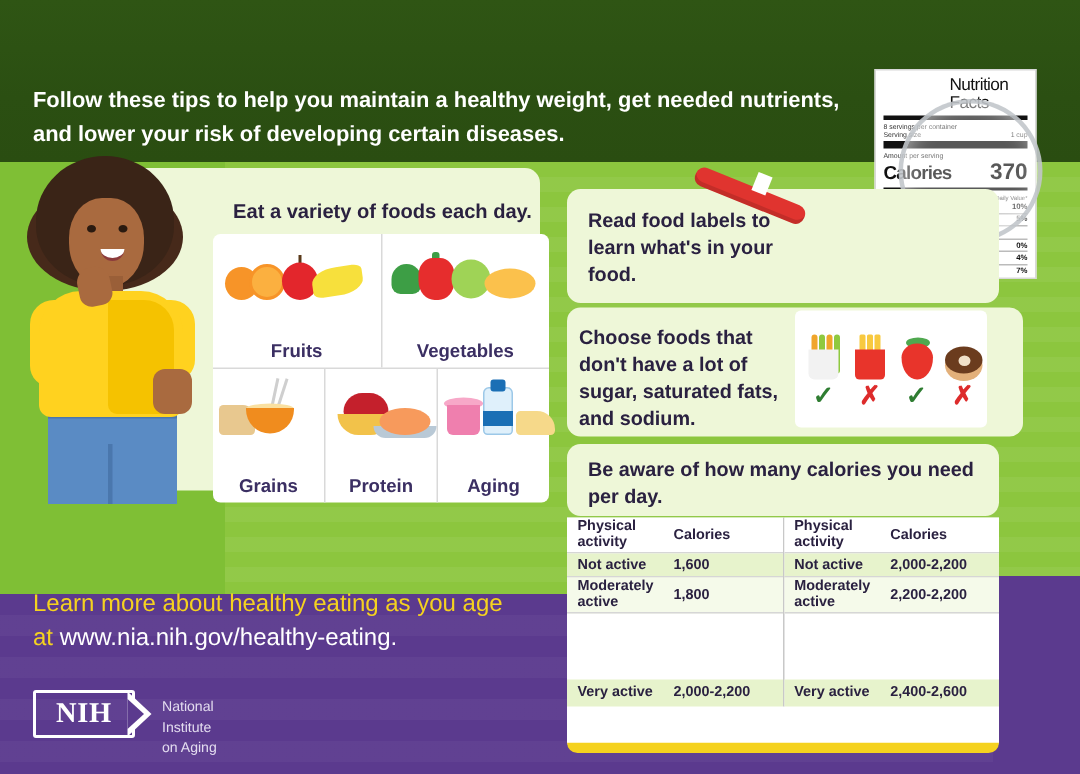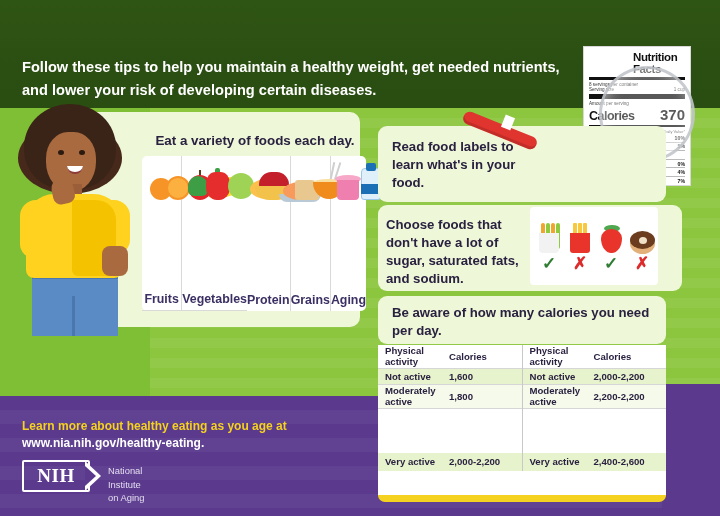--- a/index.html
+++ b/index.html
@@ -73,21 +73,21 @@
     color: #ffffff; font-size: 14.6px; font-weight: bold; line-height: 1.55;
   }
 
   
   .nutri-wrap { position: absolute; left: 583px; top: 46px; width: 112px; height: 145px; }
   .nutri-label {
     position: absolute; left: 0; top: 0; width: 108px; height: 140px;
     background: #ffffff; border: 1px solid #d8d8d8;
     padding: 4px 5px; overflow: hidden;
   }
-  .nf-title { font-size: 11.5px; font-weight: bold; color: #111; letter-spacing: -0.4px; padding-left: 44px; }
+  .nf-title { font-size: 11.5px; font-weight: normal; color: #111; letter-spacing: -0.4px; padding-left: 44px; }
   .nf-rule { height: 2.5px; background: #111; margin: 2px 0; }
   .nf-rule-thick { height: 5px; background: #111; margin: 2px 0; }
   .nf-sm { font-size: 4.6px; color: #333; display: flex; justify-content: space-between; }
   .nf-cal { display: flex; justify-content: space-between; align-items: baseline; }
   .nf-cal-l { font-size: 12.5px; font-weight: bold; color: #111; letter-spacing: -0.5px; }
   .nf-cal-r { font-size: 15px; font-weight: bold; color: #111; }
   .nf-row { font-size: 5.2px; font-weight: bold; color: #111; display: flex; justify-content: space-between; padding: 0.8px 0; border-bottom: 0.5px solid #bbb; }
   .nf-row.ind { padding-left: 6px; font-weight: normal; }
   .nf-tiny { font-size: 4px; color: #555; text-align: right; }
   .magnifier {
@@ -116,23 +116,23 @@
   .w-jeans { position:absolute; left:22px; top:168px; width:86px; height:64px; background:#5a8bc4; border-radius:8px 8px 0 0; }
   .w-jeans-split { position:absolute; left:62px; top:192px; width:3px; height:40px; background:#4a77ad; }
   .w-belt { position:absolute; left:22px; top:168px; width:86px; height:7px; background:#4a77ad; }
 
   
   .variety-heading {
     position: absolute; left: 145px; top: 133px; width: 220px;
     text-align: center; color: #2a2140; font-size: 13.4px; font-weight: bold;
   }
   .food-grid {
-    position: absolute; left: 142px; top: 156px; width: 224px; height: 155px;
+    position: absolute; left: 142px; top: 156px; width: 224px; height: 179px;
     background: #ffffff; border-radius: 5px;
-    display: flex; 
+    display: flex; flex-direction: column;
   }
   .fg-row { display: flex; flex: 1; }
   .fg-row.top { border-bottom: 1px solid #d9d9d9; }
   .fg-cell {
     flex: 1; position: relative;
     display: flex; flex-direction: column; align-items: center; justify-content: flex-end;
     padding-bottom: 4px;
     border-right: 1px solid #d9d9d9;
   }
   .fg-cell:last-child { border-right: none; justify-content: space-between; }
@@ -251,22 +251,22 @@
   }
   .ct-r.hdr { height: 30px; background: #ffffff; justify-content: center; }
   .ct-r.d1 { height: 26px; background: #e7f3cc; }
   .ct-r.d2 { height: 34px; background: #f5faea; justify-content: flex-end; }
   .ct-r.d3 { height: 30px; background: #e7f3cc; border-bottom: none; margin-top: 44px; }
   .ct-c1 { width: 62px; font-size: 9.6px; font-weight: bold; color: #2a2140; line-height: 1.18; }
   .ct-c2 { flex: 1; font-size: 9.6px; font-weight: bold; color: #2a2140; padding-left: 2px; }
 
   
   .learn {
-    position: absolute; left: 22px; top: 418px; width: 330px;
-    font-size: 12px; font-weight: bold; line-height: 1.42;
+    position: absolute; left: 22px; top: 392px; width: 330px;
+    font-size: 16px; font-weight: normal; line-height: 1.42;
   }
   .learn .y { color: #f5d21f; }
   .learn .w { color: #ffffff; }
   .nih-logo { position: absolute; left: 22px; top: 460px; width: 150px; height: 34px; }
   .nih-box {
     position:absolute; left:0; top:0; width:68px; height:32px;
     border:2px solid #ffffff; border-radius:2px;
     display:flex; align-items:center; justify-content:center;
     color:#ffffff; font-weight:bold; font-size:19px; letter-spacing:0.5px;
     font-family:"Liberation Serif", serif;
@@ -396,36 +396,36 @@
           <div class="sh pepper"></div>
           <div class="sh lettuce"></div>
           <div class="sh squash"></div>
         </div>
         <div class="fg-label">Vegetables</div>
       </div>
     </div>
     <div class="fg-row">
       <div class="fg-cell">
         <div class="fg-art">
-          <div class="sh berries"></div>
-          <div class="sh plate1"></div>
-          <div class="sh fish-plate"></div>
-          <div class="sh fish"></div>
-        </div>
-        <div class="fg-label">Protein</div>
-      </div>
-      <div class="fg-cell">
-        <div class="fg-art">
           <div class="sh chop1"></div>
           <div class="sh chop2"></div>
           <div class="sh bread"></div>
           <div class="sh bowl-top"></div>
           <div class="sh bowl"></div>
         </div>
         <div class="fg-label">Grains</div>
+      </div>
+      <div class="fg-cell">
+        <div class="fg-art">
+          <div class="sh berries"></div>
+          <div class="sh plate1"></div>
+          <div class="sh fish-plate"></div>
+          <div class="sh fish"></div>
+        </div>
+        <div class="fg-label">Protein</div>
       </div>
       <div class="fg-cell">
         <div class="fg-art">
           <div class="sh yog-top"></div>
           <div class="sh yog"></div>
           <div class="sh cheese"></div>
           <div class="sh milk"></div>
           <div class="sh milk-band"></div>
           <div class="sh milk-cap"></div>
         </div>

